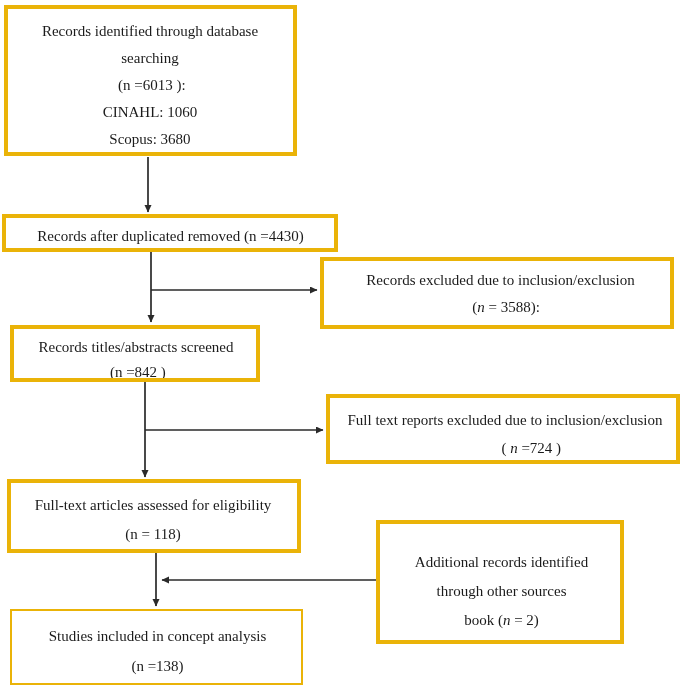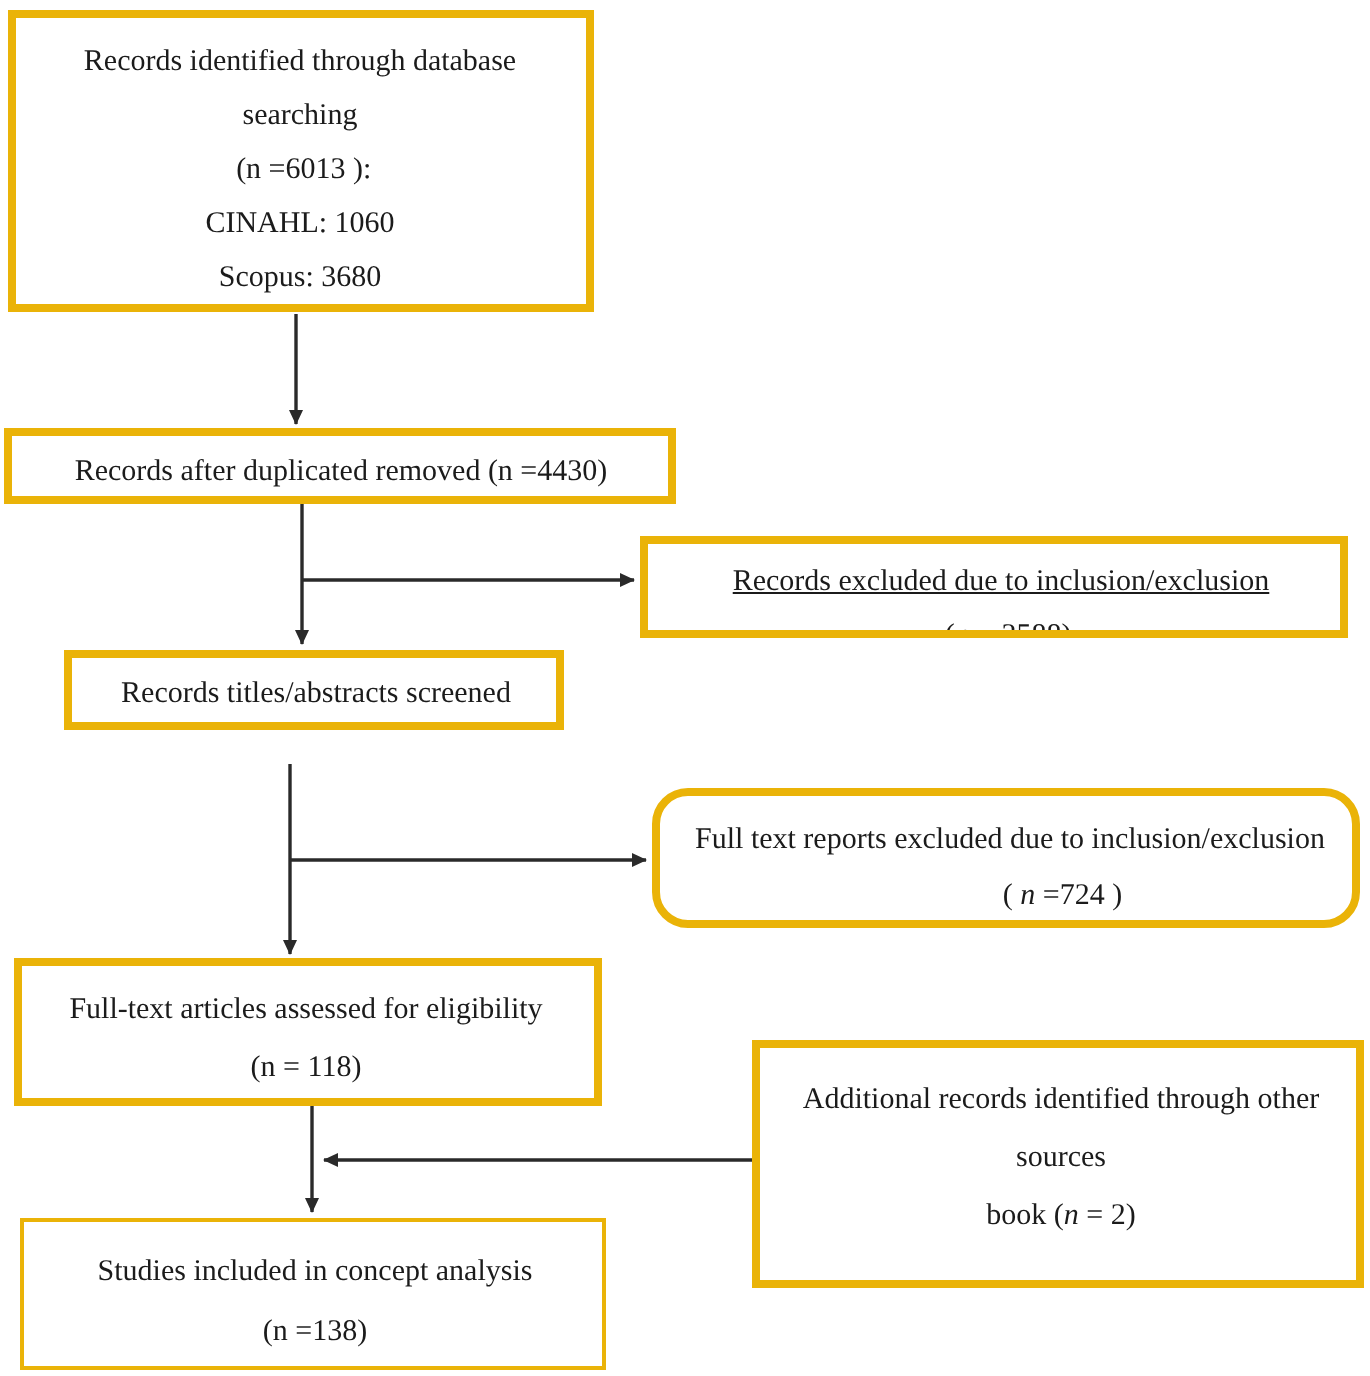--- a/index.html
+++ b/index.html
@@ -36,29 +36,29 @@
   .lines .line {
     white-space: pre-wrap;
   }
   .it { font-style: italic; }
 
   
   .b-identified       { left: 4px;   top: 5px;   width: 293px; height: 151px; padding: 9px 10px 0 9px;  }
   .b-identified .line { line-height: 27px; }
   .b-dedup            { left: 2px;   top: 214px; width: 336px; height: 38px;  padding: 7px 10px 0 11px; }
   .b-dedup .line      { line-height: 22px; }
-  .b-excluded         { left: 320px; top: 268px; width: 354px; height: 51px;  padding: 6px 10px 0 17px; text-decoration: underline; }
+  .b-excluded         { left: 320px; top: 257px; width: 354px; height: 72px;  padding: 6px 10px 0 17px; }
   .b-excluded .line   { line-height: 27px; }
-  .b-screened         { left: 32px;  top: 325px; width: 250px; height: 40px;  padding: 6px 10px 0 12px; }
+  .b-screened         { left: 10px;  top: 325px; width: 250px; height: 57px;  padding: 6px 10px 0 12px; }
   .b-screened .line   { line-height: 25px; }
-  .b-ft-excluded      { left: 326px; top: 394px; width: 354px; height: 70px;  padding: 8px 10px 0 14px; border-radius: 18px; }
+  .b-ft-excluded      { left: 326px; top: 394px; width: 354px; height: 70px;  padding: 8px 10px 0 14px; }
   .b-ft-excluded .line{ line-height: 28px; }
   .b-eligibility      { left: 7px;   top: 479px; width: 294px; height: 74px;  padding: 8px 10px 0 8px; }
   .b-eligibility .line{ line-height: 29px; }
-  .b-additional       { left: 376px; top: 520px; width: 306px; height: 124px; padding: 12px 10px 0 13px; }
+  .b-additional       { left: 376px; top: 520px; width: 248px; height: 124px; padding: 24px 10px 0 13px; }
   .b-additional .line { line-height: 29px; }
   .b-included         { left: 10px;  top: 609px; width: 293px; height: 76px;  padding: 10px 10px 0 12px; border-width: 2.5px; }
   .b-included .line   { line-height: 30px; font-family: Liberation Serif, serif; }
 </style>
 </head>
 <body>
 
 <div class="canvas">
 
   <svg class="arrows" width="685" height="688" viewBox="0 0 685 688" xmlns="http://www.w3.org/2000/svg">
@@ -95,20 +95,21 @@
   <div class="box b-excluded">
     <div class="lines">
         <div class="line"><span>Records excluded due to inclusion/exclusion</span></div>
         <div class="line"><span>   (</span><span class="it">n</span><span> = 3588):</span></div>
       </div>
   </div>
 
   <div class="box b-screened">
     <div class="lines">
         <div class="line"><span>Records titles/abstracts screened</span></div>
+        <div class="line"><span> (n =842 )</span></div>
       </div>
   </div>
 
   <div class="box b-ft-excluded">
     <div class="lines">
         <div class="line"><span>Full text reports excluded due to inclusion/exclusion</span></div>
         <div class="line"><span>              ( </span><span class="it">n</span><span> =724 )</span></div>
       </div>
   </div>
 

